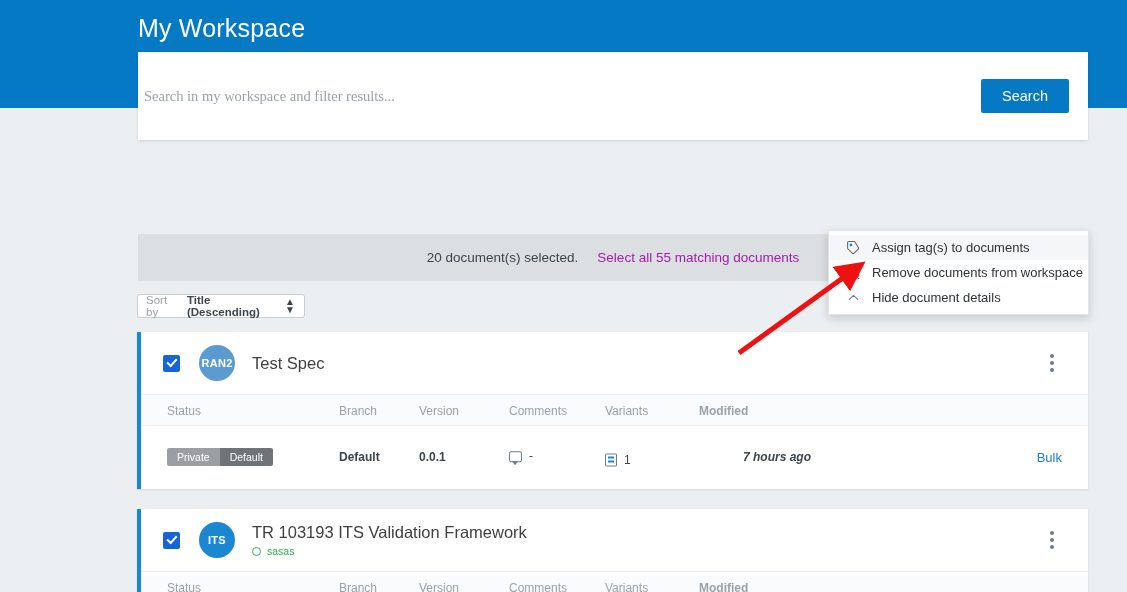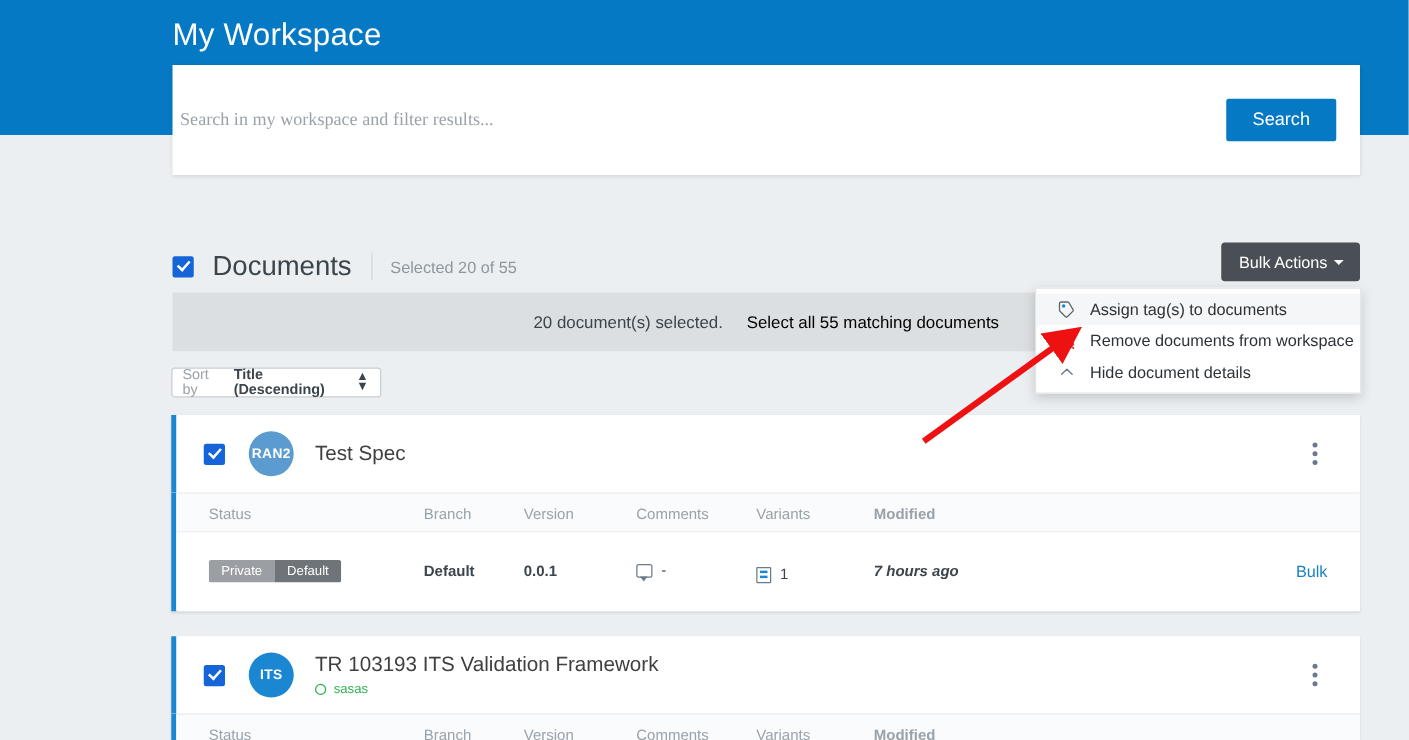--- a/index.html
+++ b/index.html
@@ -97,21 +97,21 @@
 
   
   .sel-banner {
     position: absolute; left: 138px; top: 234px;
     width: 950px; height: 47px;
     background: #dcdfe1;
     display: flex; align-items: center; justify-content: center;
     font-size: 13.5px; color: #3c454c;
   }
   .sel-banner a {
-    color: #000000; text-decoration: none; margin-left: 19px;
+    color: #a21caf; text-decoration: none; margin-left: 19px;
   }
 
   
   .sortbox {
     position: absolute; left: 137px; top: 294px;
     width: 168px; height: 24px;
     background: #fff; border: 1px solid #c8ced2;
     border-radius: 3px;
     display: flex; align-items: center;
     font-size: 11.5px; cursor: pointer;
@@ -173,21 +173,21 @@
   .c-variants{ left: 464px; }
   .c-modified{ left: 558px; font-weight: bold; }
   .c-open    { right: 26px; }
 
   .badge { display: inline-flex; font-size: 10.5px; border-radius: 2px; overflow: hidden; }
   .badge span { padding: 3px 10px; color: #fff; }
   .badge .b1 { background: #9b9fa3; }
   .badge .b2 { background: #6f7478; }
 
   .bold { font-weight: 700; }
-  .modified { font-weight: 700; font-style: italic; font-size: 12px; }
+  .modified { font-weight: 700; font-style: italic; font-size: 12px; margin-left: 44px; }
   .openlink { color: #1b7fc4; text-decoration: none; font-size: 13px; }
 
   .mini { display: inline-flex; align-items: center; gap: 7px; }
   .bubble {
     width: 13px; height: 11px; border: 1.4px solid #6a7a8c; border-radius: 2px;
     position: relative;
   }
   .bubble::after {
     content: ""; position: absolute; left: 2px; bottom: -4px;
     border-left: 3px solid transparent; border-right: 3px solid transparent;
@@ -228,29 +228,20 @@
 <div id="root">
 
   <div class="header-band"></div>
   <div class="page-title">My Workspace</div>
 
   <div class="search-card">
     <input class="search-input" type="text" placeholder="Search in my workspace and filter results..." style="">
     <button class="search-btn">Search</button>
   </div>
 
-  <div class="docs-head">
-    <div class="cbx"></div>
-    <div class="docs-title">Documents</div>
-    <div class="vdiv"></div>
-    <div class="sel-count">Selected 20 of 55</div>
-    <button class="bulk-btn">
-      <span>Bulk Actions</span><span class="caret"></span>
-    </button>
-  </div>
 
   <div class="sel-banner">
     <span>20 document(s) selected.</span>
     <a href="#">Select all 55 matching documents</a>
   </div>
 
   <div class="sortbox">
     <span class="lbl">Sort by</span>
     <span class="val">Title (Descending)</span>
     <span class="spin">▲<br>▼</span>

